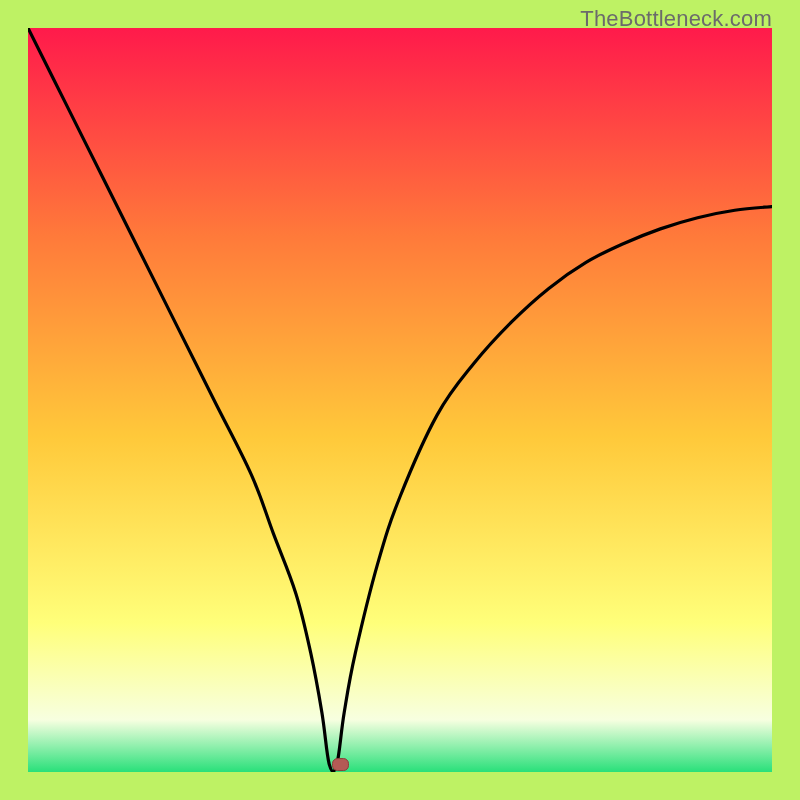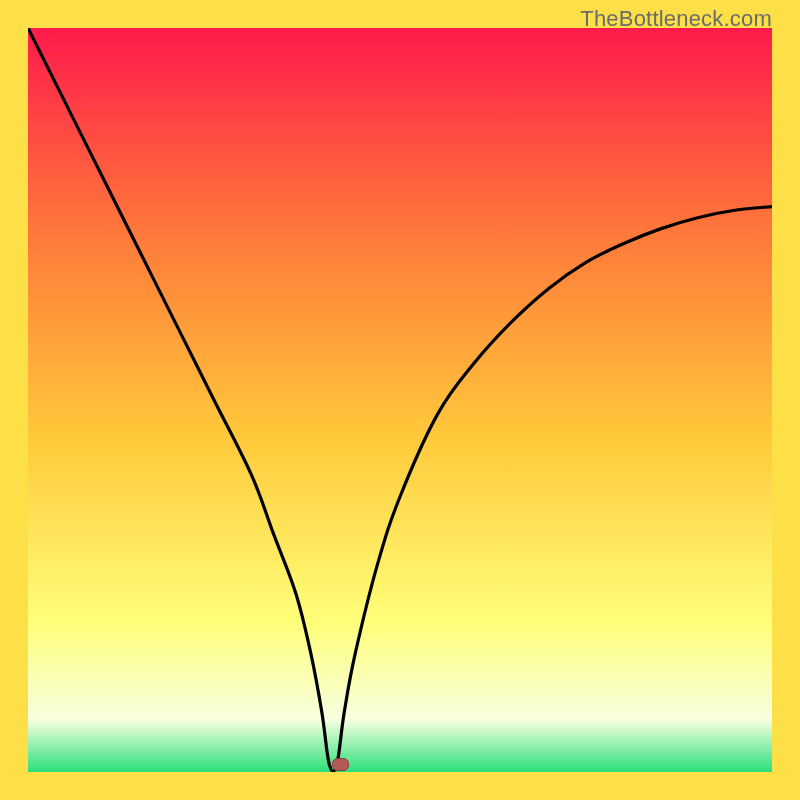--- a/index.html
+++ b/index.html
@@ -8,21 +8,21 @@
     width: 800px;
     height: 800px;
     overflow: hidden;
     background: #000;
     font-family: Arial, Helvetica, sans-serif;
   }
   .frame {
     position: relative;
     width: 800px;
     height: 800px;
-    background: #fde047;
+    background: #bef264;
   }
   .plot-area {
     position: absolute;
     left: 28px;
     top: 28px;
     width: 744px;
     height: 744px;
   }
   .watermark {
     position: absolute;

